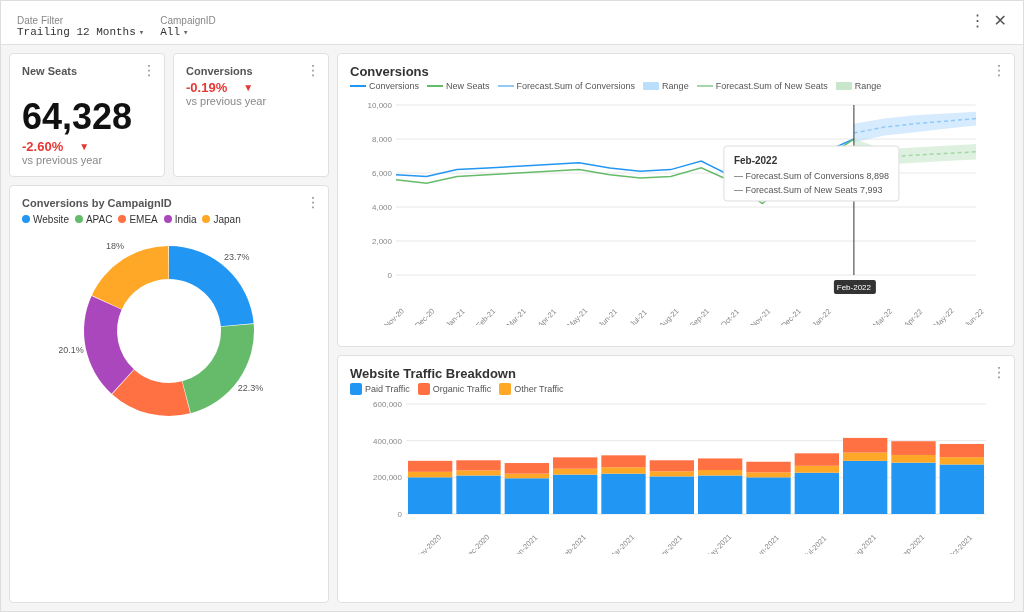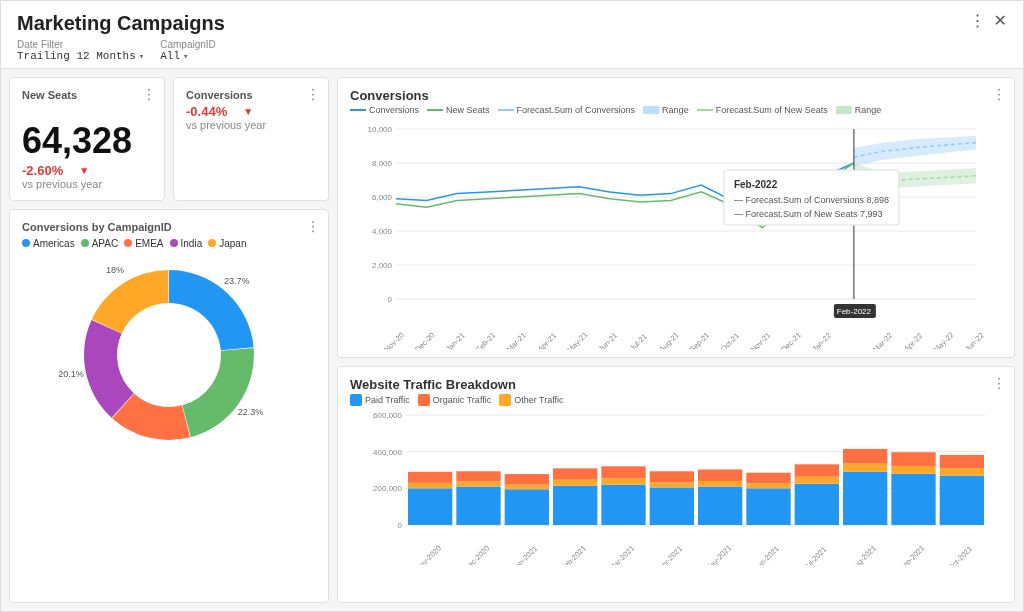--- a/index.html
+++ b/index.html
@@ -193,21 +193,20 @@
 
     svg text { font-family: 'Segoe UI', Arial, sans-serif; }
   </style>
 </head>
 <body>
 
 <div class="app-container">
 
   <div class="header">
     <div class="header-left">
-      <span class="header-title">Marketing Campaigns</span>
       <div class="header-filters">
         <div class="filter-group">
           <span class="filter-label">Date Filter</span>
           <span class="filter-value">
             <span>Trailing 12 Months</span>
             <span class="chevron">▾</span>
           </span>
         </div>
         <div class="filter-group">
           <span class="filter-label">CampaignID</span>
@@ -238,34 +237,34 @@
             <span>-2.60%</span>
             <span class="arrow">▼</span>
           </div>
           <div class="metric-vs">vs previous year</div>
         </div>
 
         <div class="metric-card">
           <span class="card-title">Conversions</span>
           <span class="card-menu">⋮</span>
           <div class="metric-change">
-            <span>-0.44%</span>
+            <span>-0.19%</span>
             <span class="arrow">▼</span>
           </div>
           <div class="metric-vs">vs previous year</div>
         </div>
       </div>
 
       <div class="card donut-card" style="flex:1;">
         <span class="card-title">Conversions by CampaignID</span>
         <span class="card-menu">⋮</span>
         <div class="legend-row" id="territory-legend">
             <div class="legend-item">
               <div class="legend-dot" style="background:#2196F3"></div>
-              <span>Americas</span>
+              <span>Website</span>
             </div>
             <div class="legend-item">
               <div class="legend-dot" style="background:#66BB6A"></div>
               <span>APAC</span>
             </div>
             <div class="legend-item">
               <div class="legend-dot" style="background:#FF7043"></div>
               <span>EMEA</span>
             </div>
             <div class="legend-item">

